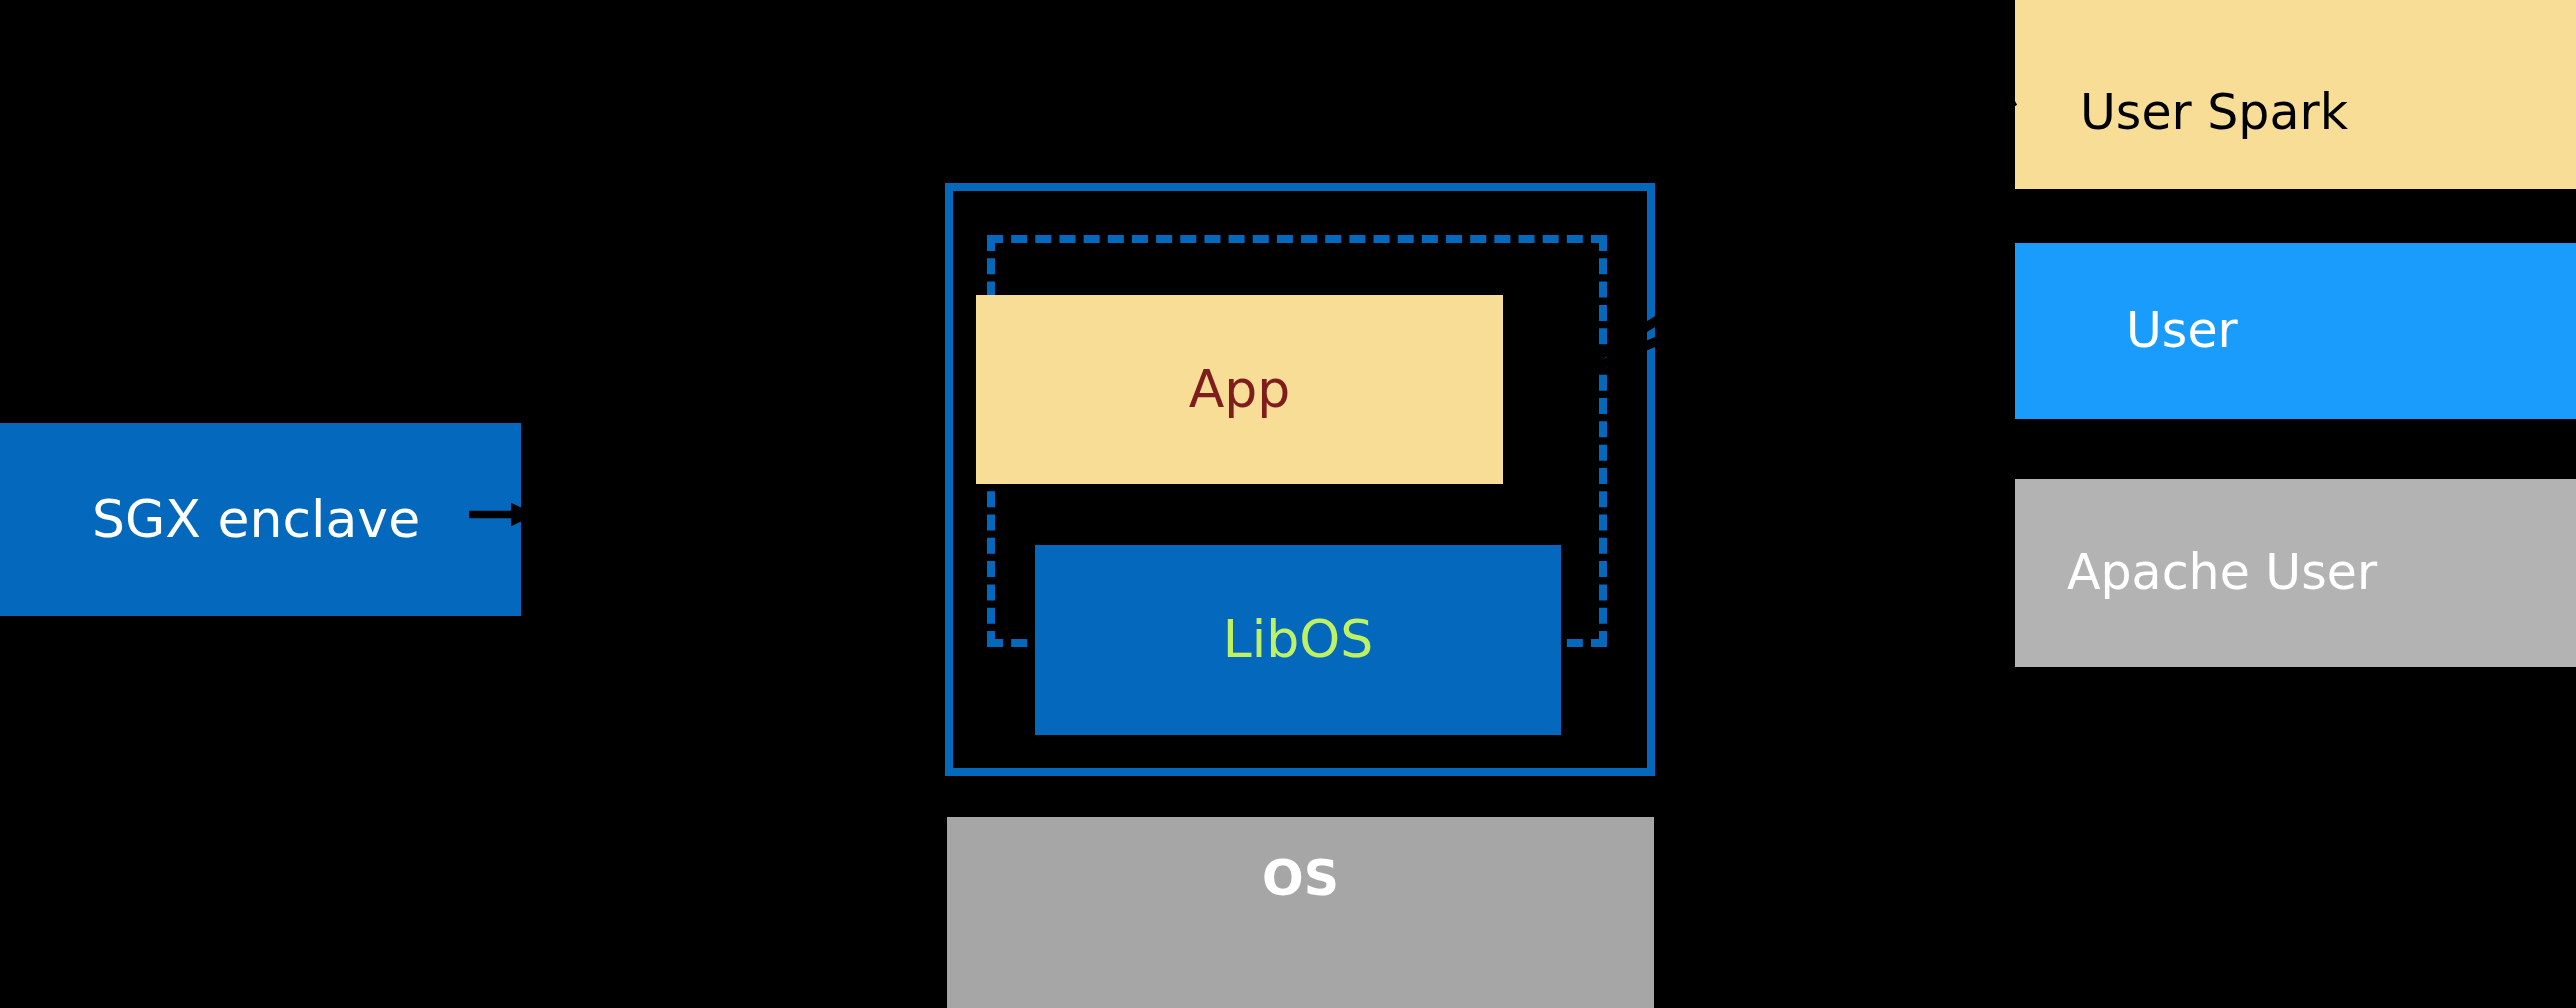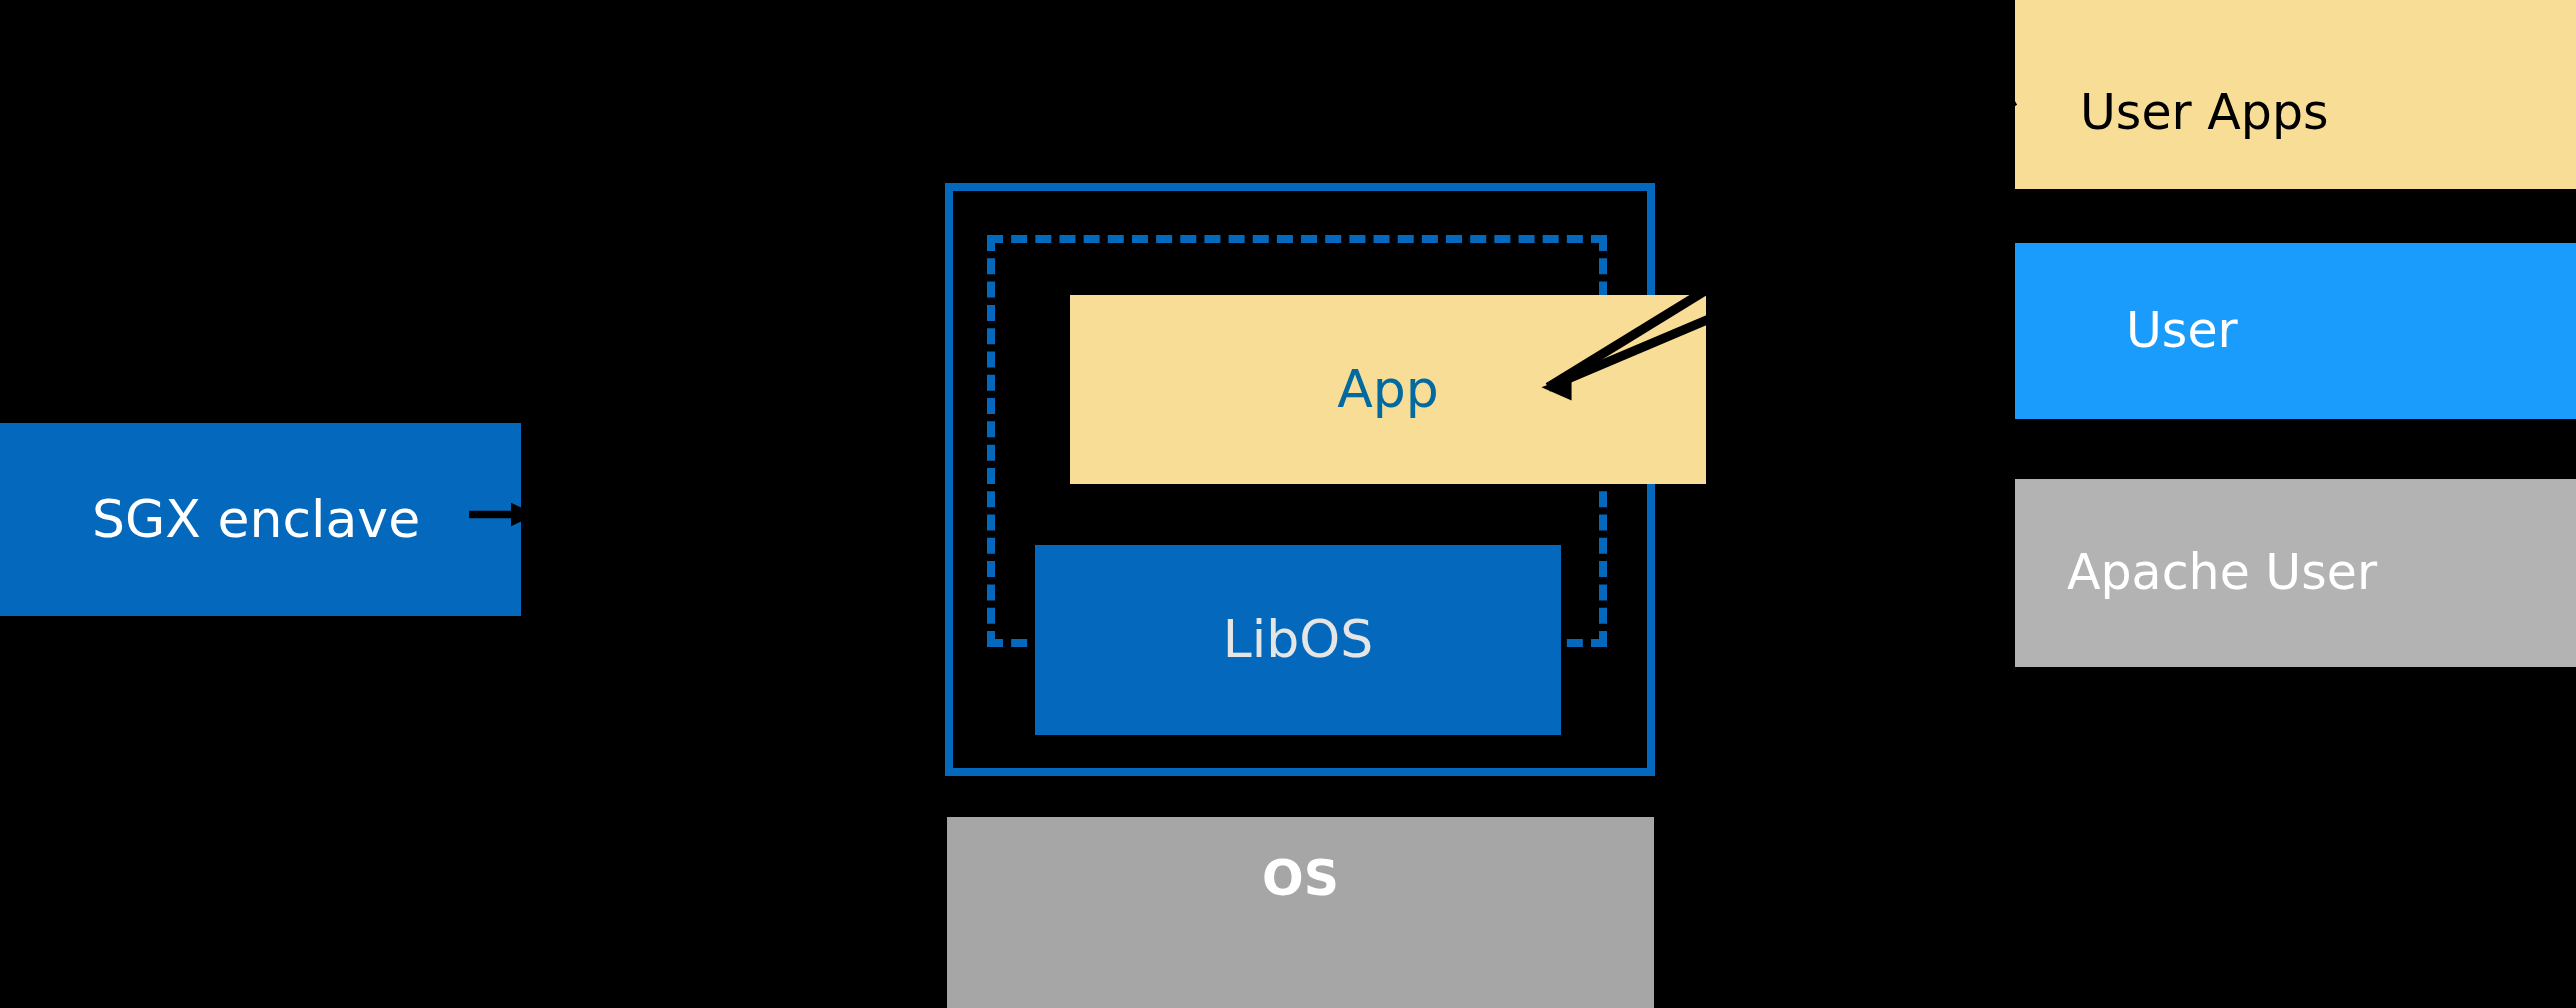--- a/index.html
+++ b/index.html
@@ -47,35 +47,35 @@
   }
   #libos-outline {
     left: 987px;
     top: 235px;
     width: 620px;
     height: 412px;
     border: 8.4px dashed #0469bd;
     background: transparent;
   }
   #app-box {
-    left: 1070px;
+    left: 976px;
     top: 295px;
-    width: 636px;
+    width: 527px;
     height: 189px;
     background: #f8dd97;
-    color: #0369a1;
+    color: #7f1d1d;
     font-size: 52px;
   }
   #libos-box {
     left: 1035px;
     top: 545px;
     width: 526px;
     height: 190px;
     background: #0469bd;
-    color: #e5e5e5;
+    color: #bef264;
     font-size: 52px;
   }
   #os-box {
     left: 947px;
     top: 817px;
     width: 707px;
     height: 218px;
     background: #a6a6a6;
     color: #ffffff;
     font-size: 49px;
@@ -148,21 +148,21 @@
 
   <div class="box" id="libos-box">
     <span>LibOS</span>
   </div>
 
   <div class="box" id="os-box">
     <span>OS</span>
   </div>
 
   <div class="box" id="user-apps-box">
-    <span>User Apps</span>
+    <span>User Spark</span>
   </div>
 
   <div class="box" id="bigdl-box">
     <span>User</span>
   </div>
 
   <div class="box" id="apache-spark-box">
     <span>Apache User</span>
   </div>
 

